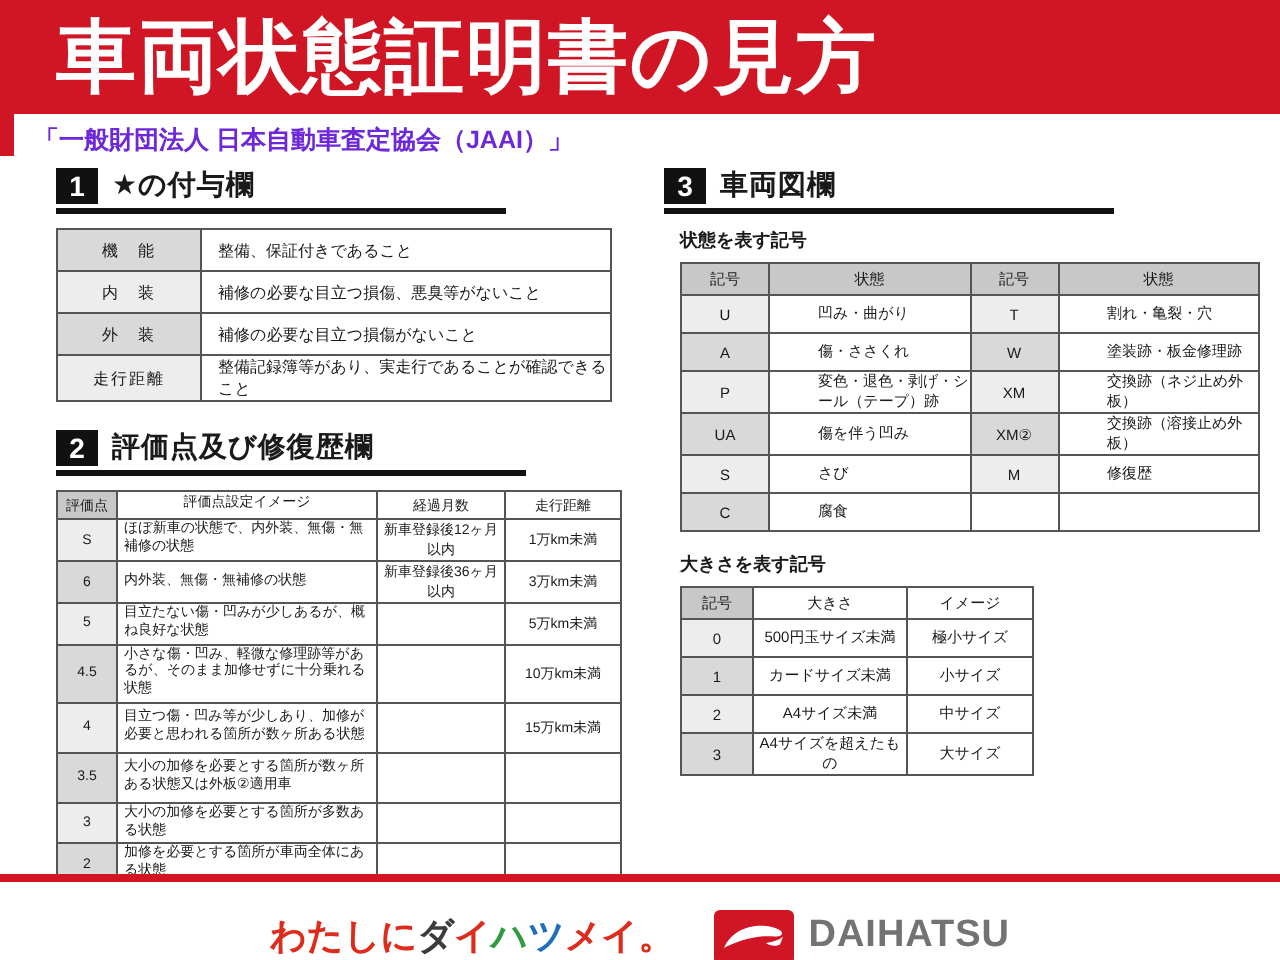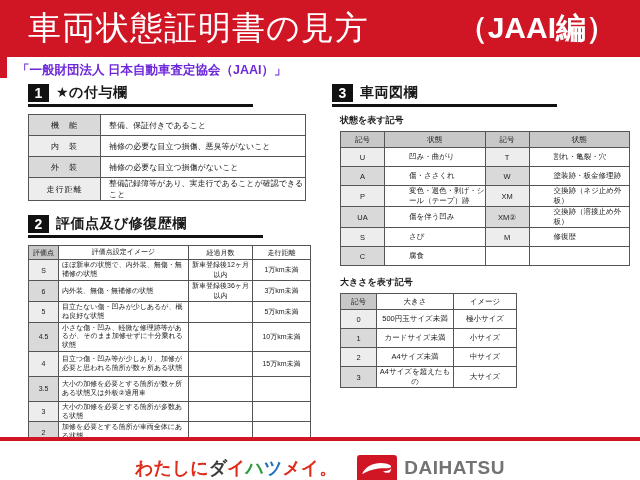--- a/index.html
+++ b/index.html
@@ -3,21 +3,21 @@
 <meta charset="utf-8">
 <style>
   * { margin:0; padding:0; box-sizing:border-box; }
   html,body { width:640px; height:480px; }
   body { font-family:"Liberation Sans","DejaVu Sans",sans-serif; background:#ffffff; color:#1a1a1a; }
   .page { position:relative; width:640px; height:480px; background:#fff; overflow:hidden; }
 
   
   .header { height:57px; background:#d01525; color:#fff; display:flex; align-items:center;
             justify-content:space-between; padding:0 24px 0 28px; }
-  .header .title { font-size:33px; font-weight:normal; letter-spacing:1px; }
+  .header .title { font-size:40px; font-weight:bold; letter-spacing:1px; }
   .header .edition { font-size:30px; font-weight:bold; }
   .left-accent { position:absolute; left:0; top:57px; width:7px; height:21px; background:#d01525; }
 
   .subtitle { padding:5px 0 2px 17px; font-size:12.5px; font-weight:bold; color:#6d28d9; }
 
   
   .content { display:flex; padding:3px 10px 0 28px; }
   .col-left  { width:292px; }
   .col-right { width:300px; margin-left:18px; }
 
@@ -77,21 +77,20 @@
   .brand-mark { width:40px; height:27px; }
   .brand-name { color:#737373; font-size:19px; font-weight:bold; letter-spacing:0.5px; }
 </style>
 </head>
 <body>
 
 <div class="page">
 
   <div class="header">
     <span class="title">車両状態証明書の見方</span>
-    <span class="edition">（JAAI編）</span>
   </div>
   <div class="left-accent"></div>
 
   <div class="subtitle">「一般財団法人 日本自動車査定協会（JAAI）」</div>
 
   <div class="content">
 
     <div class="col-left">
 
       <div class="sec1">

